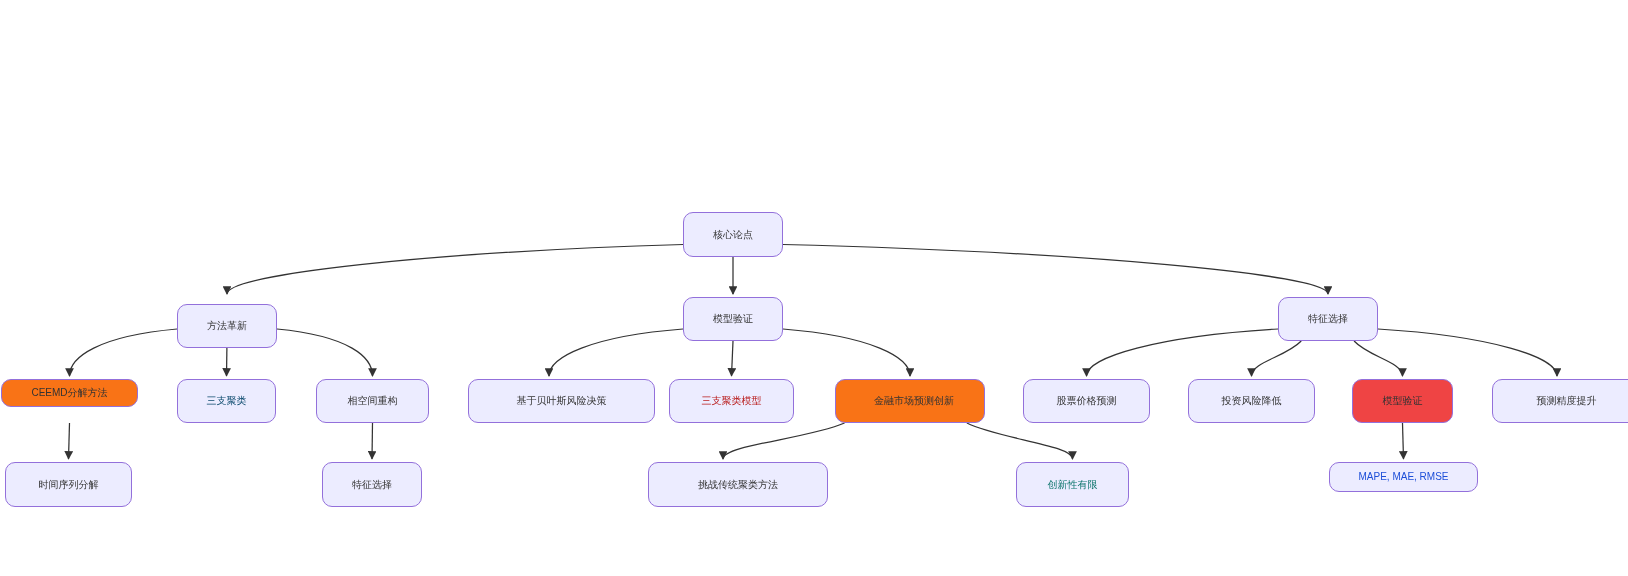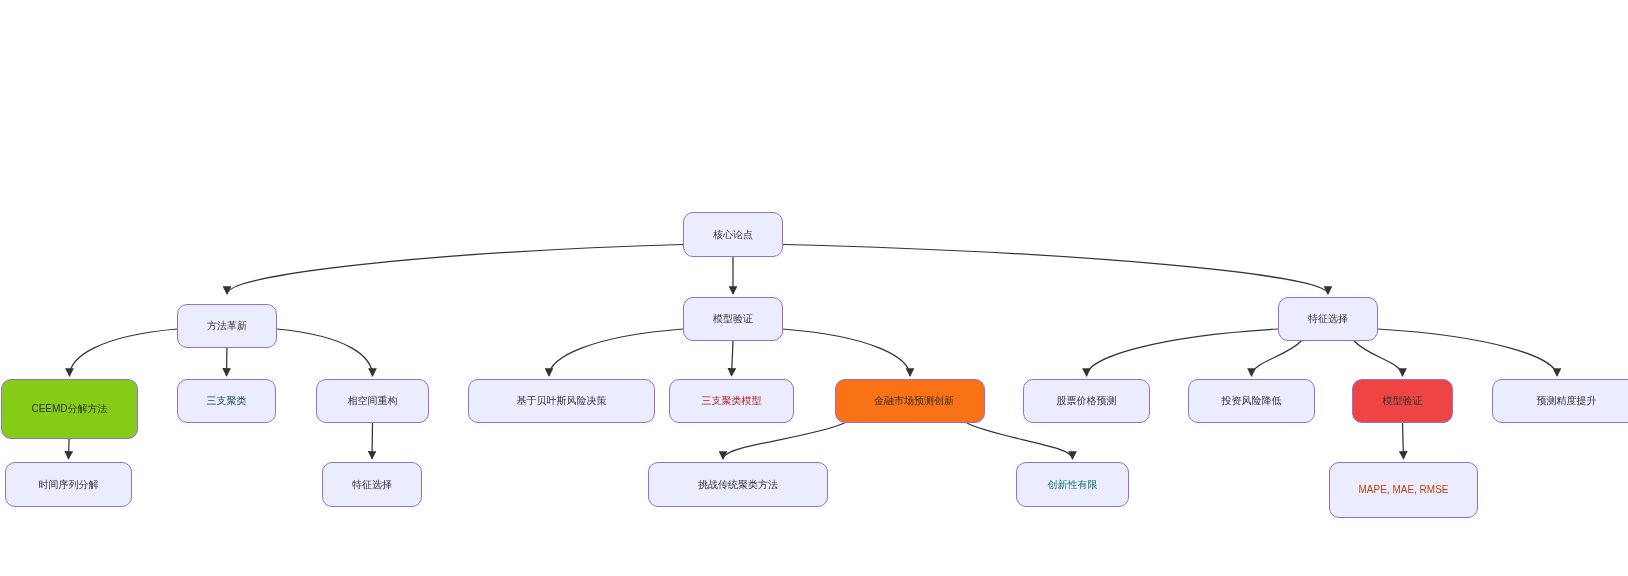--- a/index.html
+++ b/index.html
@@ -74,21 +74,21 @@
       </div>
       <div class="node" style="left: 177px; top: 304px; width: 100px; height: 44px; background: rgb(236, 236, 255); border-color: rgb(147, 112, 219); color: rgb(51, 51, 51);">
         <span>方法革新</span>
       </div>
       <div class="node" style="left: 683px; top: 297px; width: 100px; height: 44px; background: rgb(236, 236, 255); border-color: rgb(147, 112, 219); color: rgb(51, 51, 51);">
         <span>模型验证</span>
       </div>
       <div class="node" style="left: 1278px; top: 297px; width: 100px; height: 44px; background: rgb(236, 236, 255); border-color: rgb(147, 112, 219); color: rgb(51, 51, 51);">
         <span>特征选择</span>
       </div>
-      <div class="node" style="left: 1px; top: 379px; width: 137px; height: 60px; background: #84cc16; border-color: rgb(147, 112, 219); color: rgb(51, 51, 51);">
+      <div class="node" style="left: 1px; top: 379px; width: 137px; height: 28px; background: #f97316; border-color: rgb(147, 112, 219); color: rgb(51, 51, 51);">
         <span>CEEMD分解方法</span>
       </div>
       <div class="node" style="left: 177px; top: 379px; width: 99px; height: 44px; background: rgb(236, 236, 255); border-color: rgb(147, 112, 219); color: #0c4a6e;">
         <span>三支聚类</span>
       </div>
       <div class="node" style="left: 316px; top: 379px; width: 113px; height: 44px; background: rgb(236, 236, 255); border-color: rgb(147, 112, 219); color: rgb(51, 51, 51);">
         <span>相空间重构</span>
       </div>
       <div class="node" style="left: 468px; top: 379px; width: 187px; height: 44px; background: rgb(236, 236, 255); border-color: rgb(147, 112, 219); color: rgb(51, 51, 51);">
         <span>基于贝叶斯风险决策</span>
@@ -116,17 +116,17 @@
       </div>
       <div class="node" style="left: 322px; top: 462px; width: 100px; height: 45px; background: rgb(236, 236, 255); border-color: rgb(147, 112, 219); color: rgb(51, 51, 51);">
         <span>特征选择</span>
       </div>
       <div class="node" style="left: 648px; top: 462px; width: 180px; height: 45px; background: rgb(236, 236, 255); border-color: rgb(147, 112, 219); color: rgb(51, 51, 51);">
         <span>挑战传统聚类方法</span>
       </div>
       <div class="node" style="left: 1016px; top: 462px; width: 113px; height: 45px; background: rgb(236, 236, 255); border-color: rgb(147, 112, 219); color: #0f766e; text-align: center;">
         <span>创新性有限</span>
       </div>
-      <div class="node" style="left: 1329px; top: 462px; width: 149px; height: 56px; background: rgb(236, 236, 255); border-color: rgb(147, 112, 219); color: #c2410c;">
+      <div class="node" style="left: 1329px; top: 462px; width: 149px; height: 30px; background: rgb(236, 236, 255); border-color: rgb(147, 112, 219); color: #1d4ed8;">
         <span>MAPE, MAE, RMSE</span>
       </div>
     </div>
 </div>
 
 </body></html>

